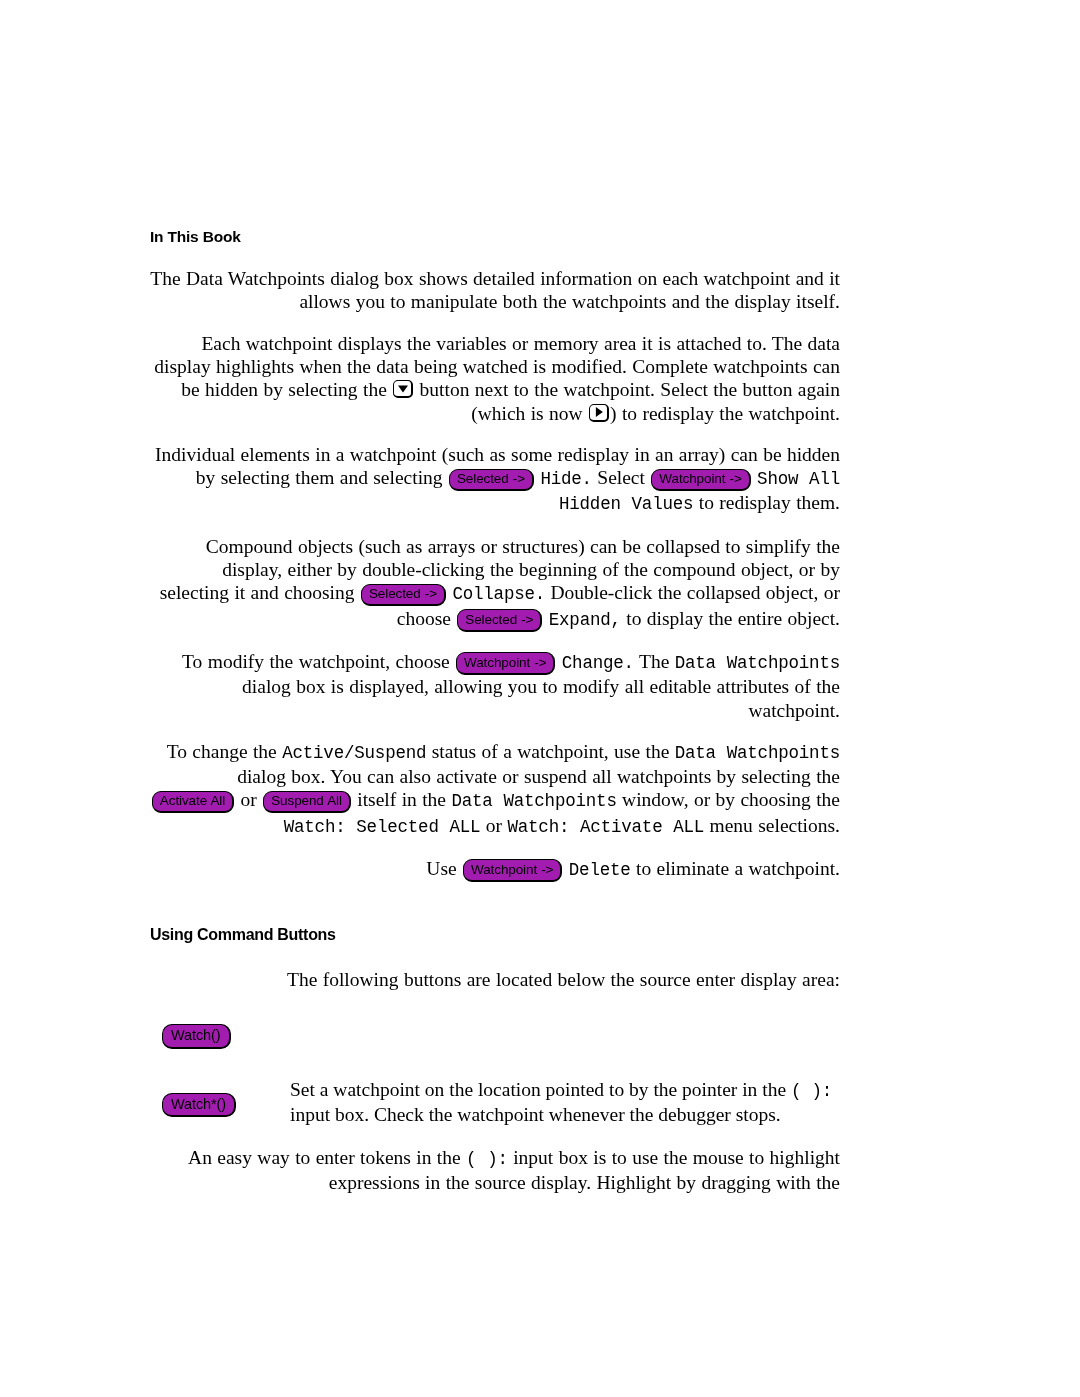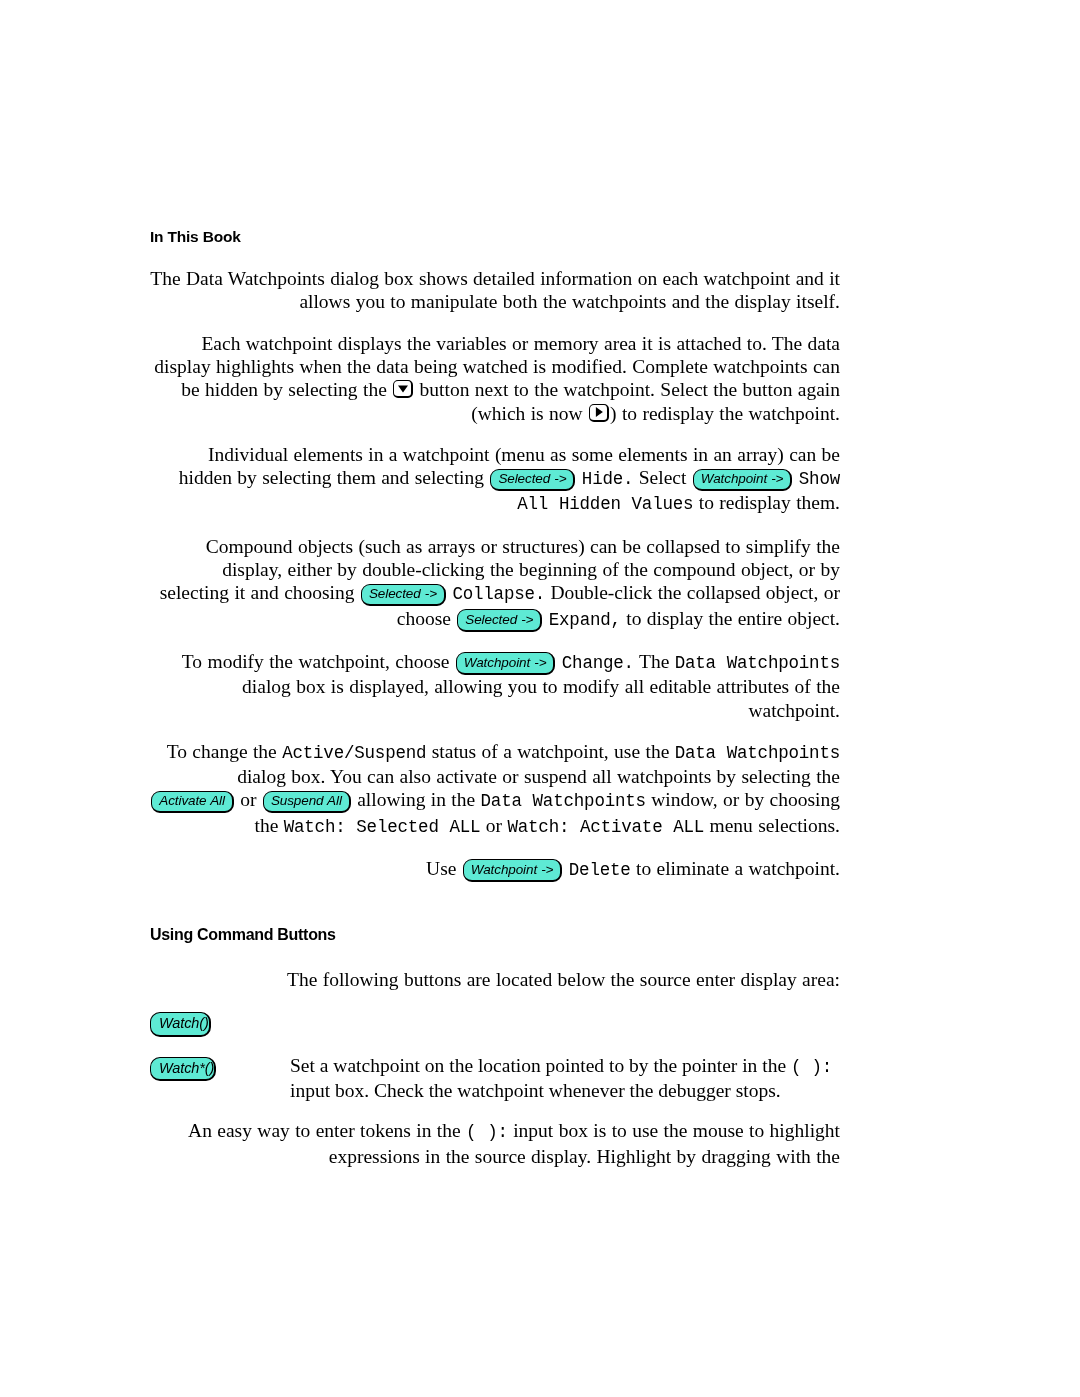--- a/index.html
+++ b/index.html
@@ -75,23 +75,22 @@
     font-size: 13.5px;
     line-height: 1;
     padding: 2.5px 7px 3.5px 7px;
     border: 1.4px solid #000;
     border-right-width: 2.6px;
     border-bottom-width: 2.6px;
     border-radius: 9px;
     margin: 0 1px;
     vertical-align: 1px;
     white-space: nowrap;
-    background: #5eead4;
+    background: #a21caf;
     letter-spacing: -0.1px;
-    font-style: italic;
   }
 
   
   .iconbtn {
     display: inline-block;
     width: 17px;
     height: 15px;
     border: 1.5px solid #000;
     border-right-width: 2.4px;
     border-bottom-width: 2.4px;
@@ -130,23 +129,23 @@
     align-items: flex-start;
     margin-bottom: 17px;
   }
   .defterm {
     width: 140px;
     flex: 0 0 140px;
     padding-top: 3px;
   }
   .defterm .btn {
     font-size: 14.5px;
-    padding: 3px 0 4px 8px;
+    padding: 3px 8px 4px 8px;
     border-radius: 10px;
-    margin: 0;
+    margin: 12px;
   }
   .defdesc {
     flex: 1 1 auto;
     font-family: "Liberation Serif", serif;
     font-size: 19.5px;
     line-height: 23.3px;
   }
 
   
   .footer {
@@ -173,21 +172,21 @@
     <p class="body">The Data Watchpoints dialog box shows detailed information on each watchpoint and it allows you to manipulate both the watchpoints and the display itself.</p>
 
     <p class="body">
       <span>Each watchpoint displays the variables or memory area it is attached to. The data display highlights when the data being watched is modified. Complete watchpoints can be hidden by selecting the</span>
       <span class="iconbtn"><span class="tri tri-down"></span></span>
       <span>button next to the watchpoint. Select the button again (which is now</span>
       <span class="iconbtn"><span class="tri tri-right"></span></span><span>) to redisplay the watchpoint.</span>
     </p>
 
     <p class="body">
-      <span>Individual elements in a watchpoint (menu as some elements in an array) can be hidden by selecting them and selecting</span>
+      <span>Individual elements in a watchpoint (such as some redisplay in an array) can be hidden by selecting them and selecting</span>
       <span class="btn">Selected -&gt;</span>
       <span class="mono">Hide.</span>
       <span>Select</span>
       <span class="btn">Watchpoint -&gt;</span>
       <span class="mono">Show All Hidden Values</span>
       <span>to redisplay them.</span>
     </p>
 
     <p class="body">
       <span>Compound objects (such as arrays or structures) can be collapsed to simplify the display, either by double-clicking the beginning of the compound object, or by selecting it and choosing</span>
@@ -210,21 +209,21 @@
 
     <p class="body">
       <span>To change the</span>
       <span class="mono">Active/Suspend</span>
       <span>status of a watchpoint, use the</span>
       <span class="mono">Data Watchpoints</span>
       <span>dialog box. You can also activate or suspend all watchpoints by selecting the</span>
       <span class="btn">Activate All</span>
       <span>or</span>
       <span class="btn">Suspend All</span>
-      <span>allowing in the</span>
+      <span>itself in the</span>
       <span class="mono">Data Watchpoints</span>
       <span>window, or by choosing the</span>
       <span class="mono">Watch: Selected ALL</span>
       <span>or</span>
       <span class="mono">Watch: Activate ALL</span>
       <span>menu selections.</span>
     </p>
 
     <p class="body">
       <span>Use</span>

